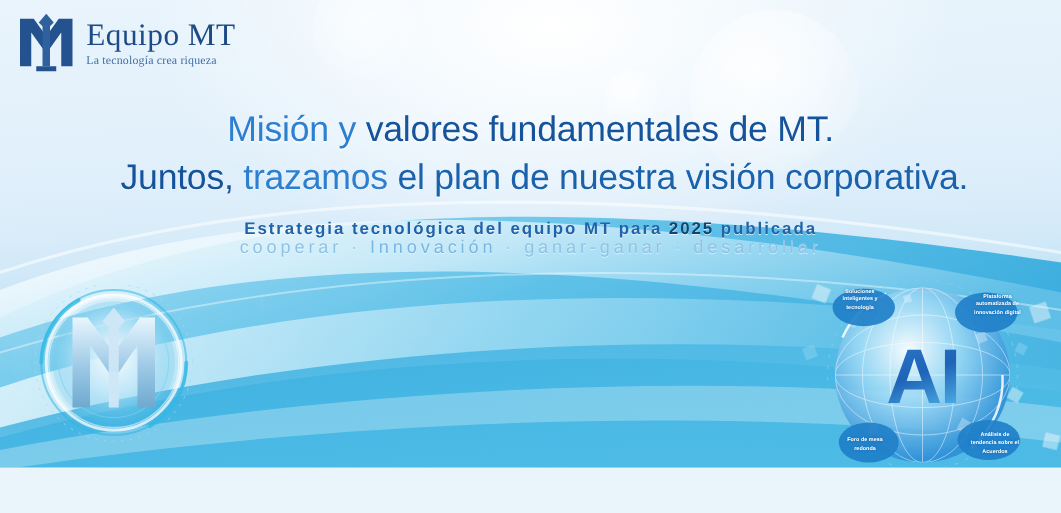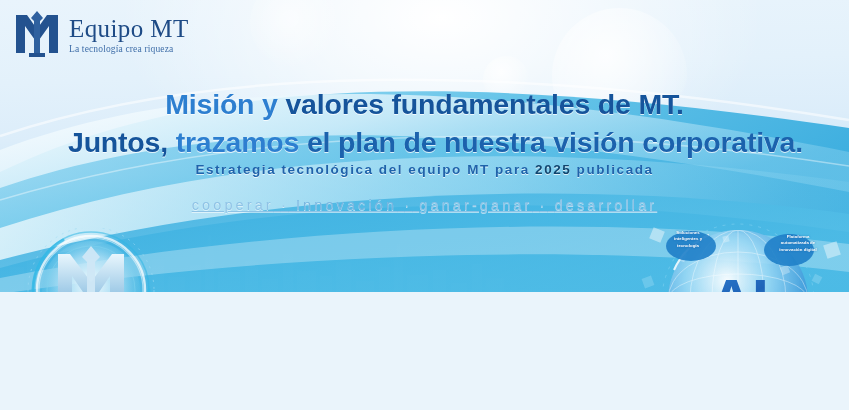--- a/index.html
+++ b/index.html
@@ -4,21 +4,21 @@
 <style>
   * { margin:0; padding:0; box-sizing:border-box; }
   html,body { width:849px; height:410px; overflow:hidden; }
   body {
     font-family:"Liberation Sans", sans-serif;
     background:#eaf4fb;
   }
 
   .banner{
     position:relative;
-    width:849px; height:292px;
+    width:849px; height:374px;
     overflow:hidden;
     background:
       radial-gradient(ellipse 520px 300px at 52% 6%, #ffffff 0%, rgba(255,255,255,0) 62%),
       linear-gradient(178deg,#e9f4fc 0%, #e3f1fb 26%, #dcedfa 44%, #cfe8f8 56%, #a9dcf3 70%, #7ecdee 84%, #5ec3ea 100%);
   }
 
   
   .bokeh{ position:absolute; border-radius:50%; pointer-events:none; }
   .bokeh.b1{ width:135px;height:135px; right:162px; top:8px;
     background:radial-gradient(circle at 40% 35%, rgba(255,255,255,.85), rgba(255,255,255,.12) 70%, rgba(255,255,255,0) 72%); }
@@ -53,43 +53,43 @@
     font-family:Liberation Serif, serif;
     font-size:9.5px; color:#3f6ea8; letter-spacing:.15px; margin-top:4px;
   }
 
   
   .copy{
     position:absolute; left:0; right:0; top:86px;
     text-align:center; z-index:7;
   }
   .headline{
-    font-size:28.5px; font-weight:bold; line-height:1.33;
+    font-size:28.5px; font-weight:normal; line-height:1.33;
     letter-spacing:-.2px;
     text-shadow:0 1px 0 rgba(255,255,255,.75);
   }
   .headline .l1{ display:block; }
   .headline .l2{ display:block;padding-left:22px; }
   .tint-a{ color:#2d7fd0; }
   .tint-b{ color:#15549b; }
   .tint-c{ color:#1b62ad; }
 
   .subtitle{
+    margin-top:13px;
     font-size:13.5px; font-weight:bold; color:#1f63ab;
     letter-spacing:1.55px;
     text-shadow:0 1px 0 rgba(255,255,255,.7);
   }
   .subtitle .yr{ color:#10456f; }
 
   .keywords{
-    margin-top:20px;
+    margin-top:0;
     font-size:14.5px; color:#8fc3e6;
     letter-spacing:3.1px; font-weight:normal;
     text-shadow:0 1px 0 rgba(255,255,255,.55);
-    text-decoration:underline;
   }
   .keywords .kw-hi{ color:#79b6e0; }
   .keywords .sep{ color:#9ccbe9; }
 
   
   .emblem{
     position:absolute; left:16px; top:228px;
     width:150px; height:150px; z-index:6;
   }
 

